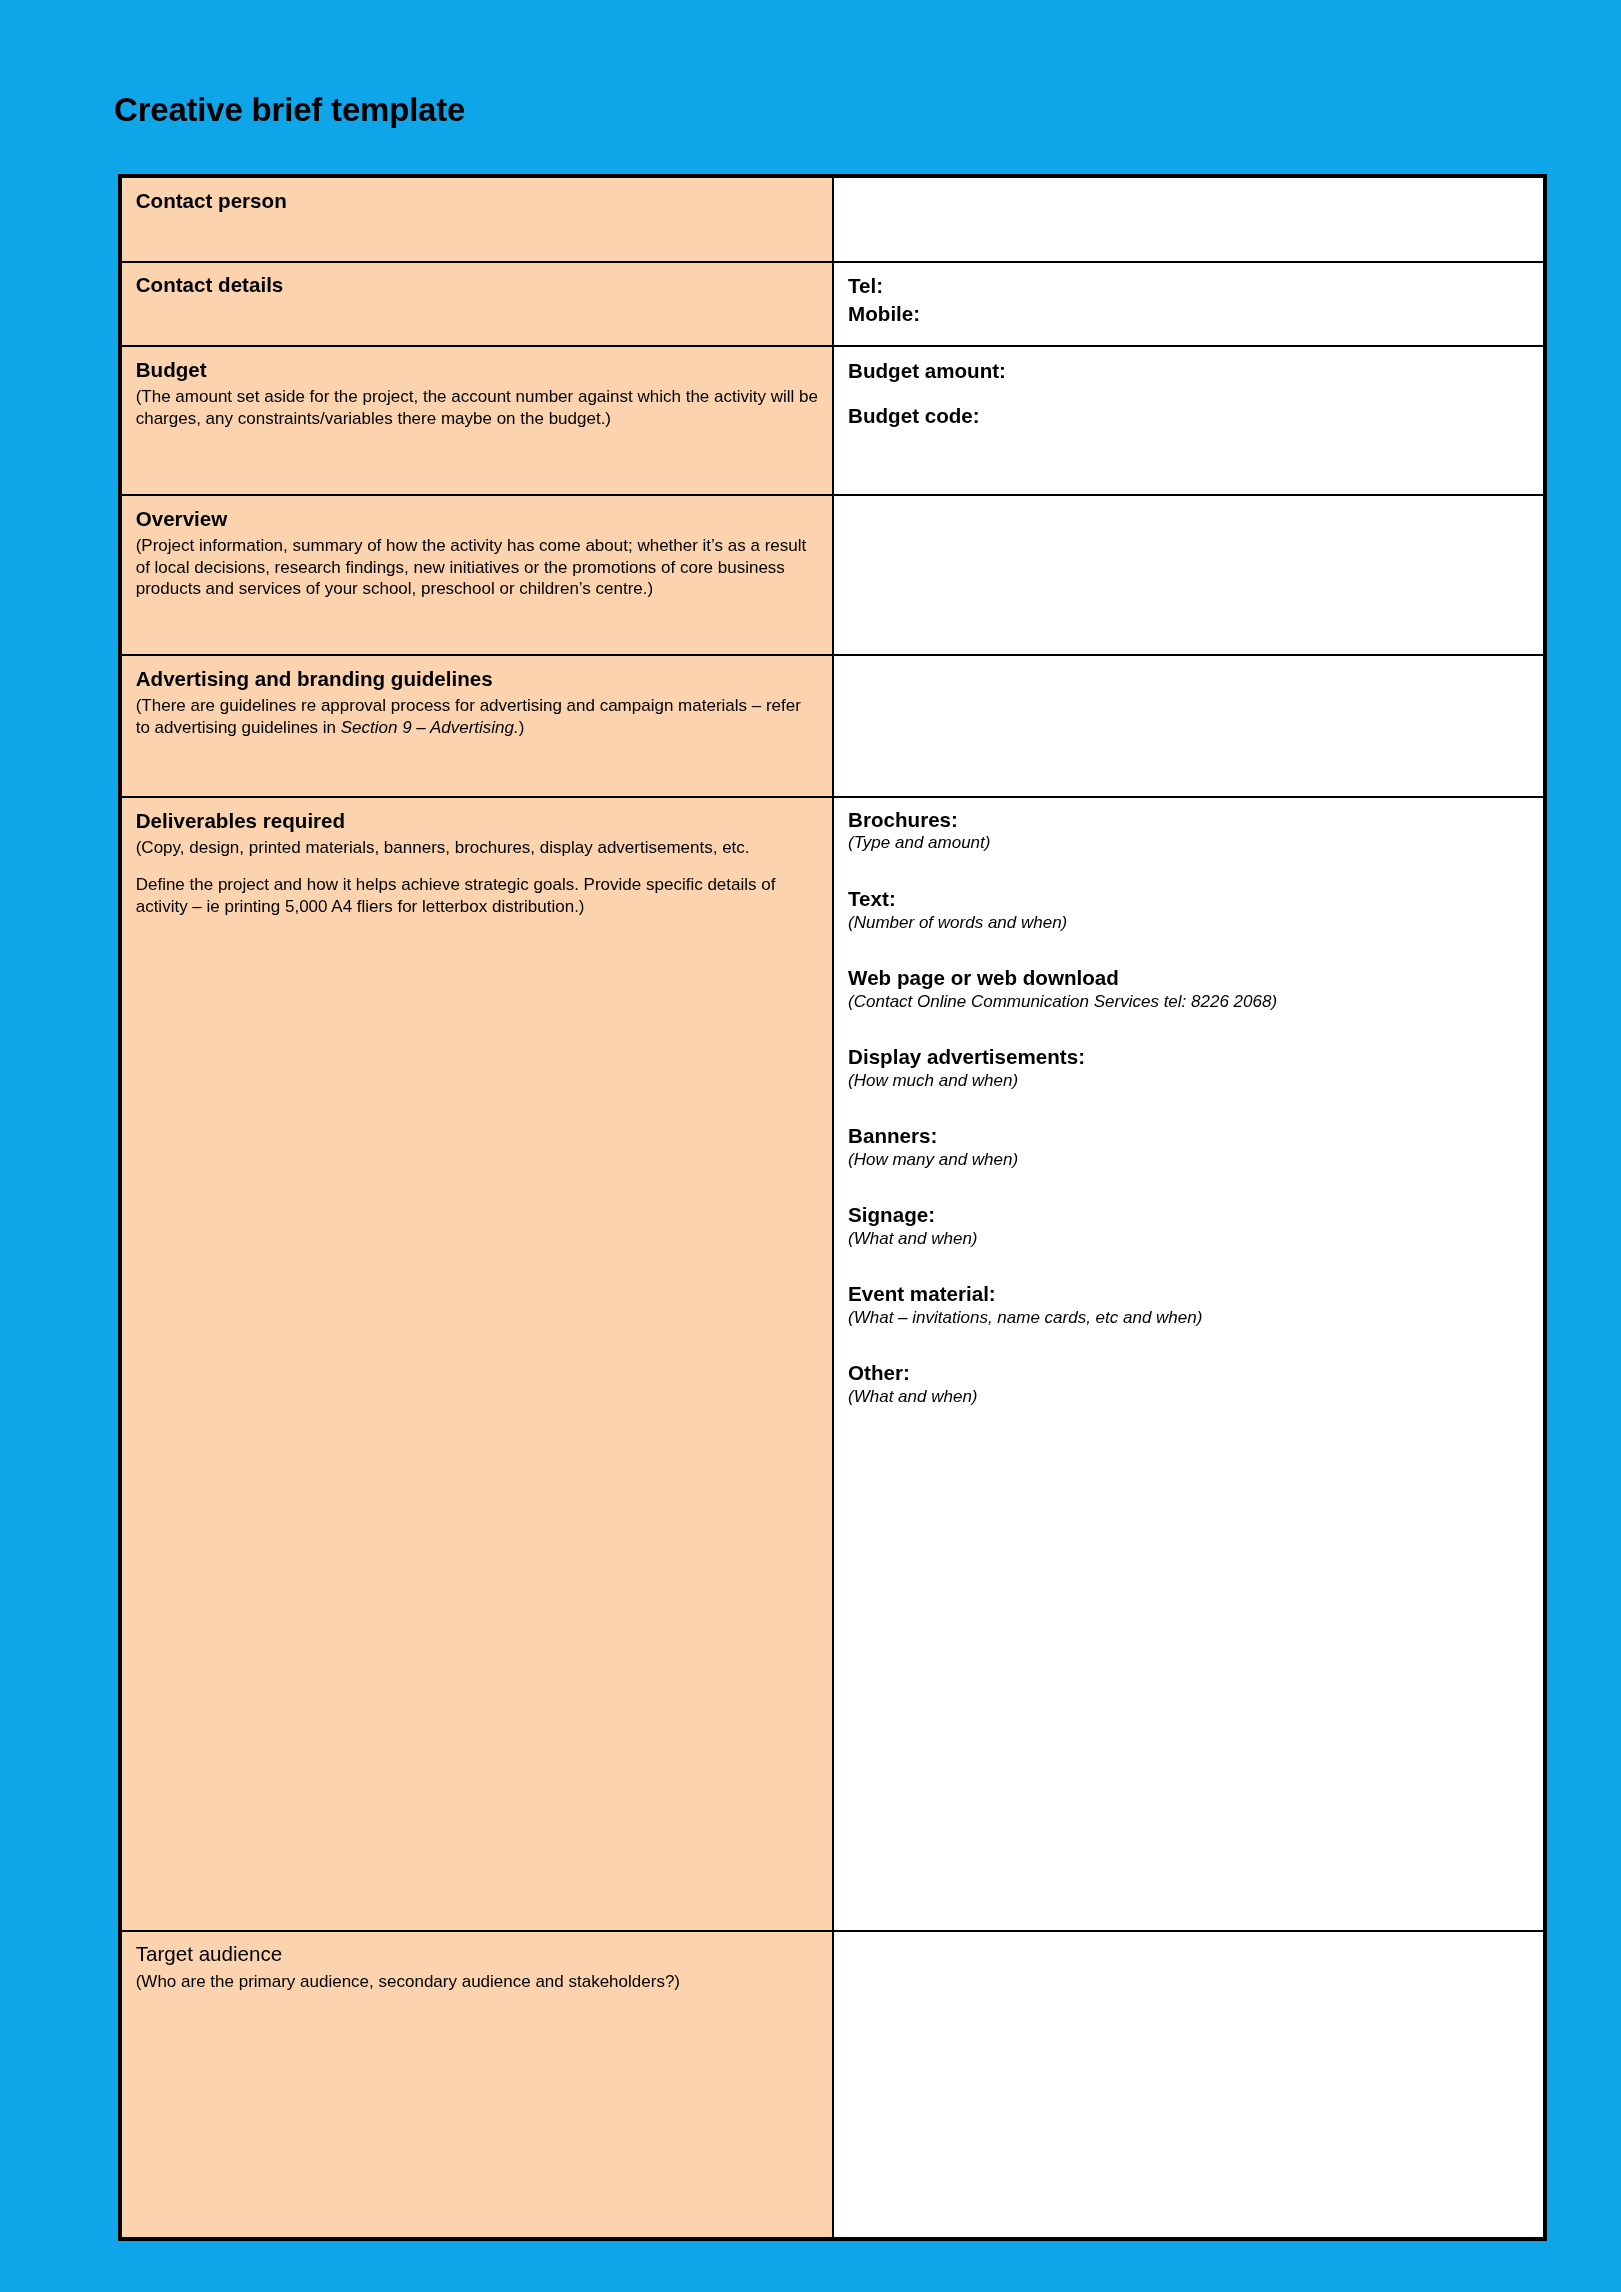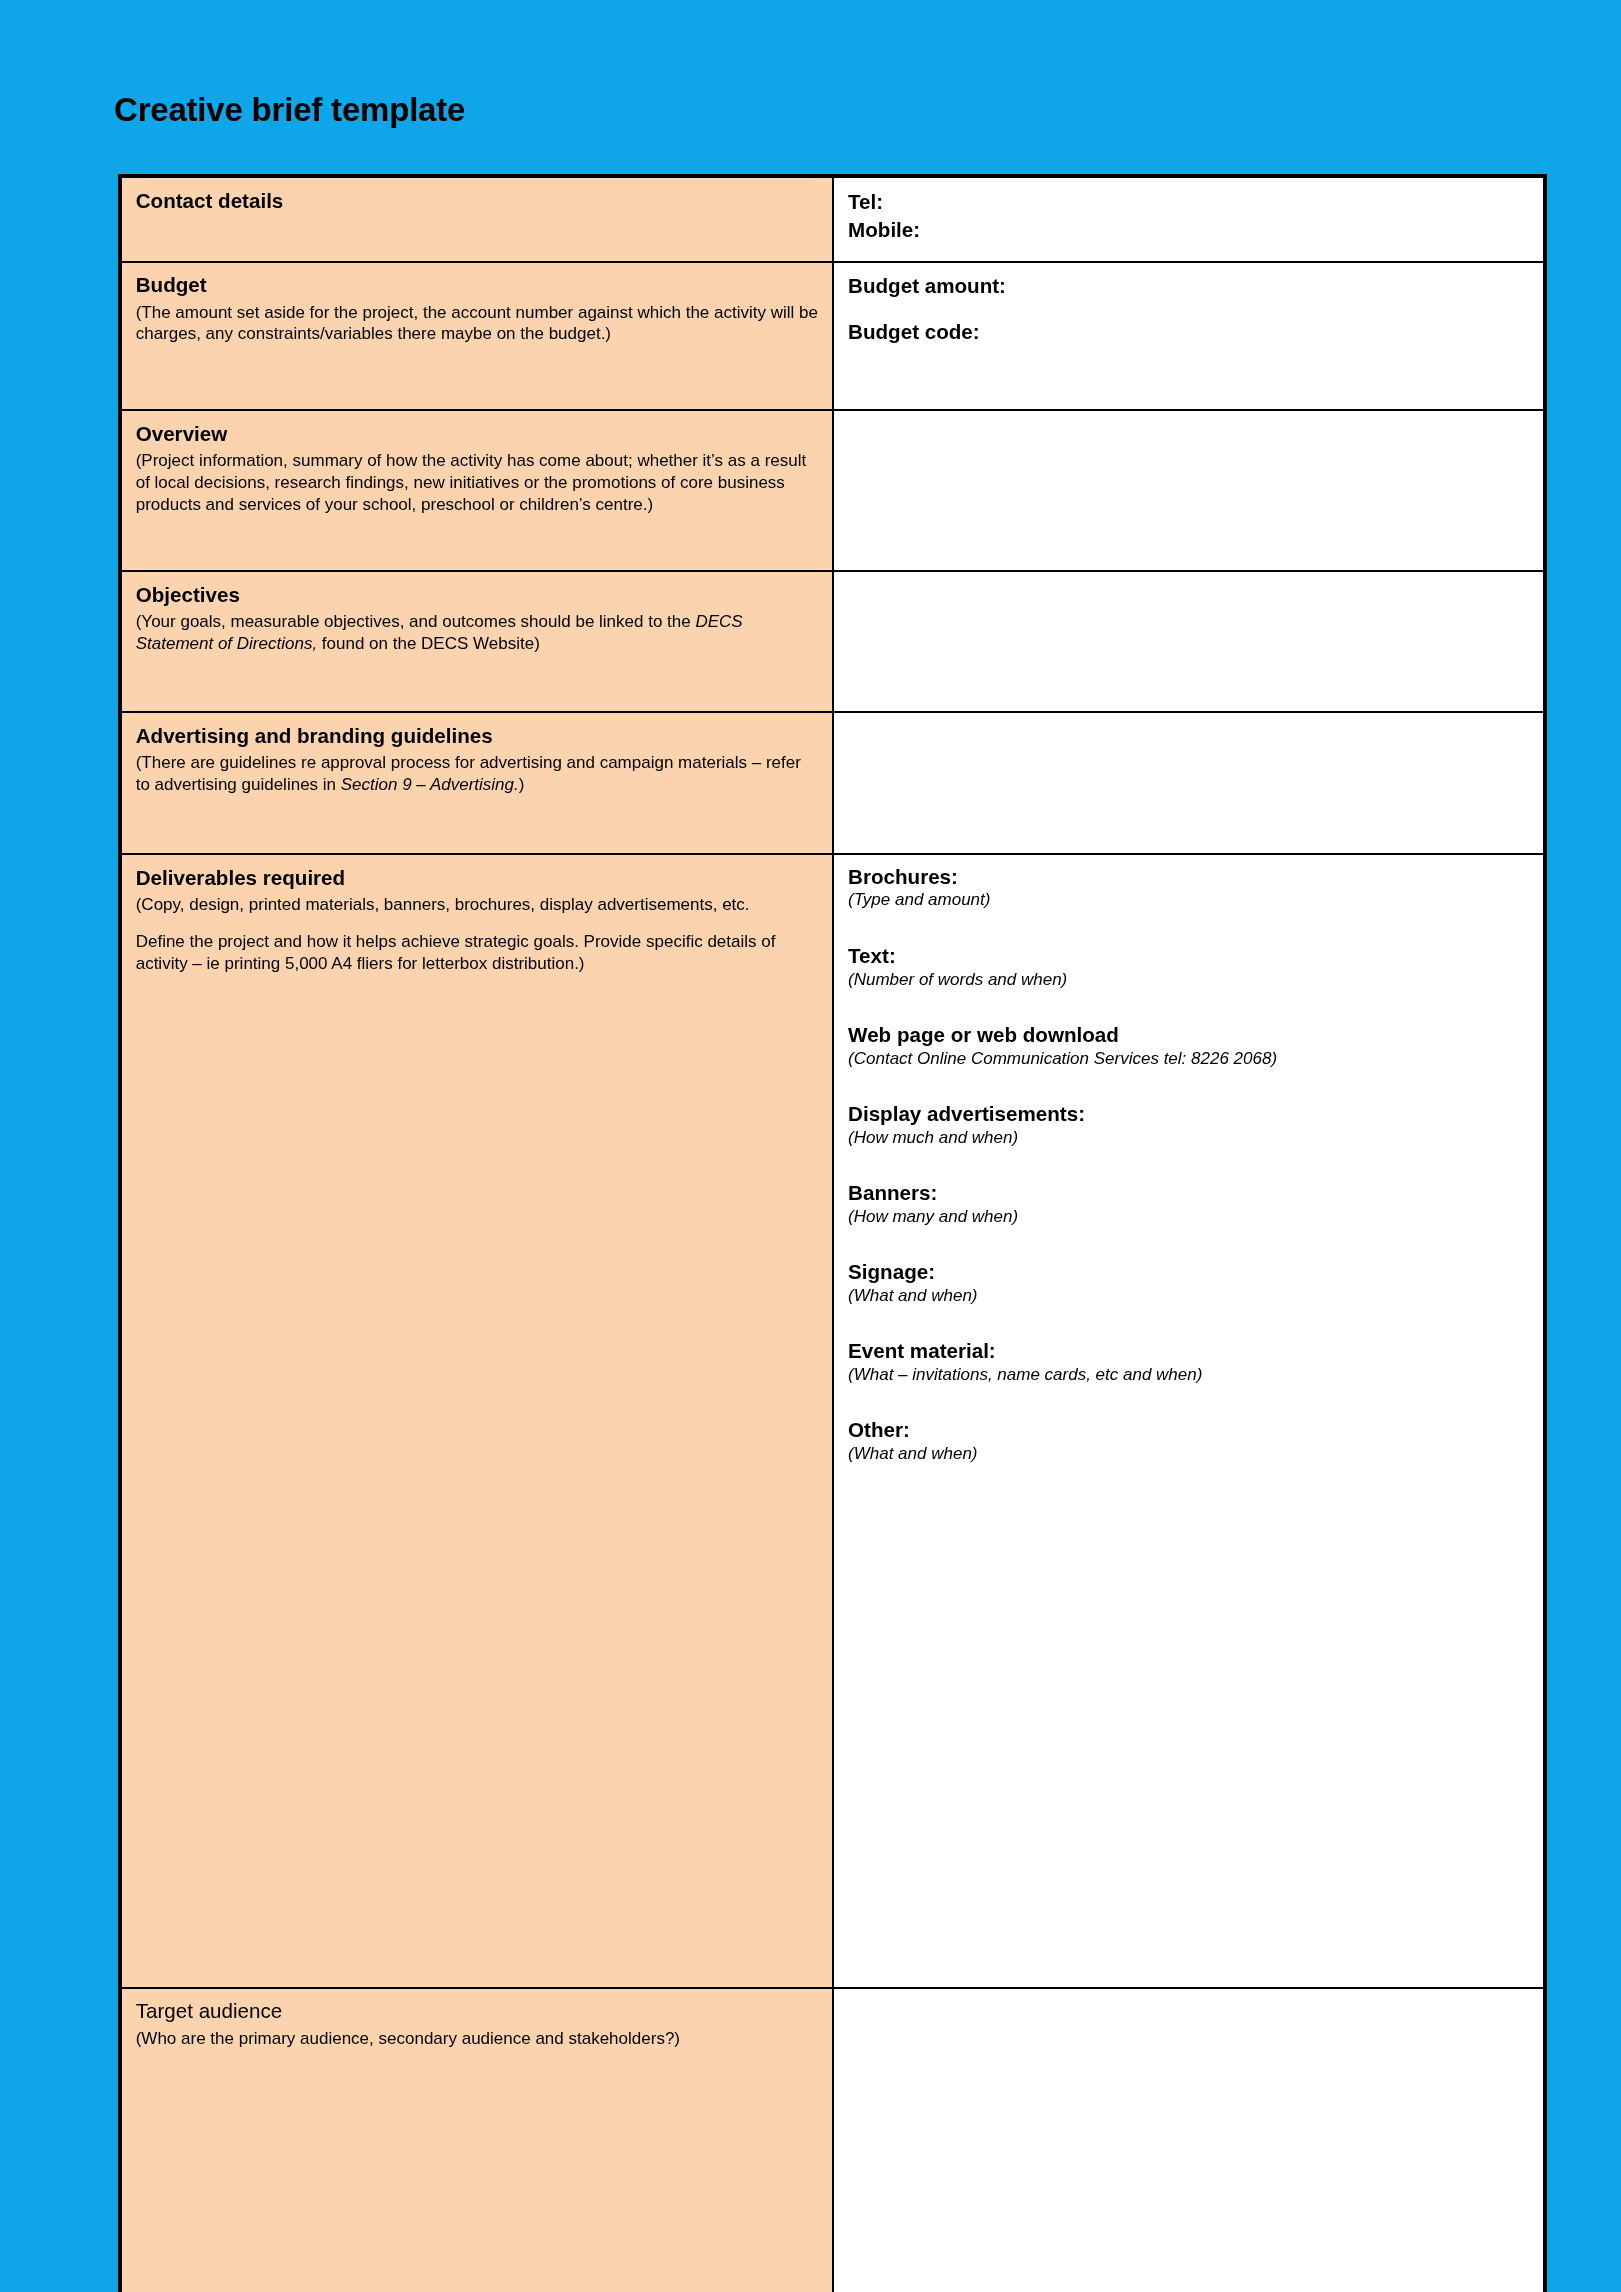--- a/index.html
+++ b/index.html
@@ -129,20 +129,26 @@
 </head>
 <body>
 
 <div class="page">
 
   <div class="doc-title">Creative brief template</div>
 
   <table class="brief-table">
     <tbody>
 
+      <tr>
+        <td class="label-col h-contact-person">
+          <p class="row-head">Contact person</p>
+        </td>
+        <td class="value-col h-contact-person"></td>
+      </tr>
 
       <tr>
         <td class="label-col h-contact-details">
           <p class="row-head">Contact details</p>
         </td>
         <td class="value-col h-contact-details">
           <p class="val-line">Tel:</p>
           <p class="val-line">Mobile:</p>
         </td>
       </tr>
@@ -160,27 +166,20 @@
       </tr>
 
       <tr>
         <td class="label-col h-overview cell-pad-budget">
           <p class="row-head">Overview</p>
           <p class="row-note">(Project information, summary of how the activity has come about; whether it’s as a result of local decisions, research findings, new initiatives or the promotions of core business products and services of your school, preschool or children’s centre.)</p>
         </td>
         <td class="value-col h-overview"></td>
       </tr>
 
-      <tr>
-        <td class="label-col h-objectives cell-pad-budget">
-          <p class="row-head">Objectives</p>
-          <p class="row-note"><span>(Your goals, measurable objectives, and outcomes should be linked to the </span><span class="it">DECS Statement of Directions,</span><span> found on the DECS Website)</span></p>
-        </td>
-        <td class="value-col h-objectives"></td>
-      </tr>
 
       <tr>
         <td class="label-col h-advertising cell-pad-budget">
           <p class="row-head">Advertising and branding guidelines</p>
           <p class="row-note"><span>(There are guidelines re approval process for advertising and campaign materials – refer to advertising guidelines in </span><span class="it">Section 9 – Advertising.</span><span>)</span></p>
         </td>
         <td class="value-col h-advertising"></td>
       </tr>
 
       <tr>

